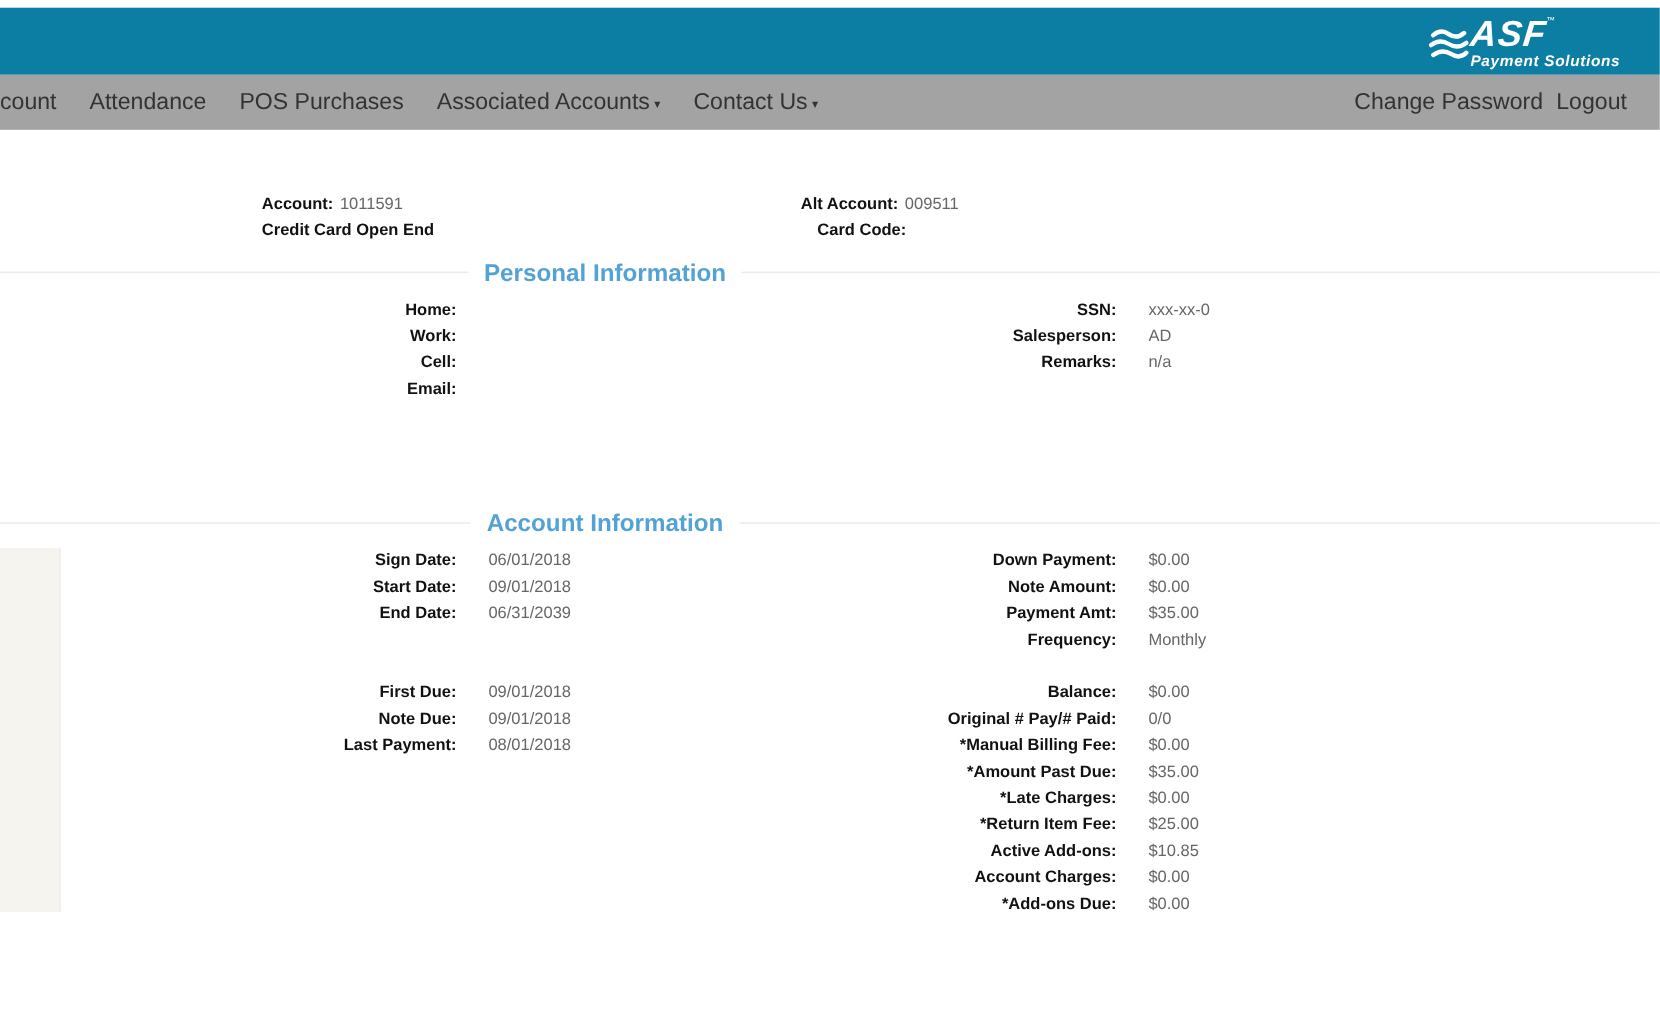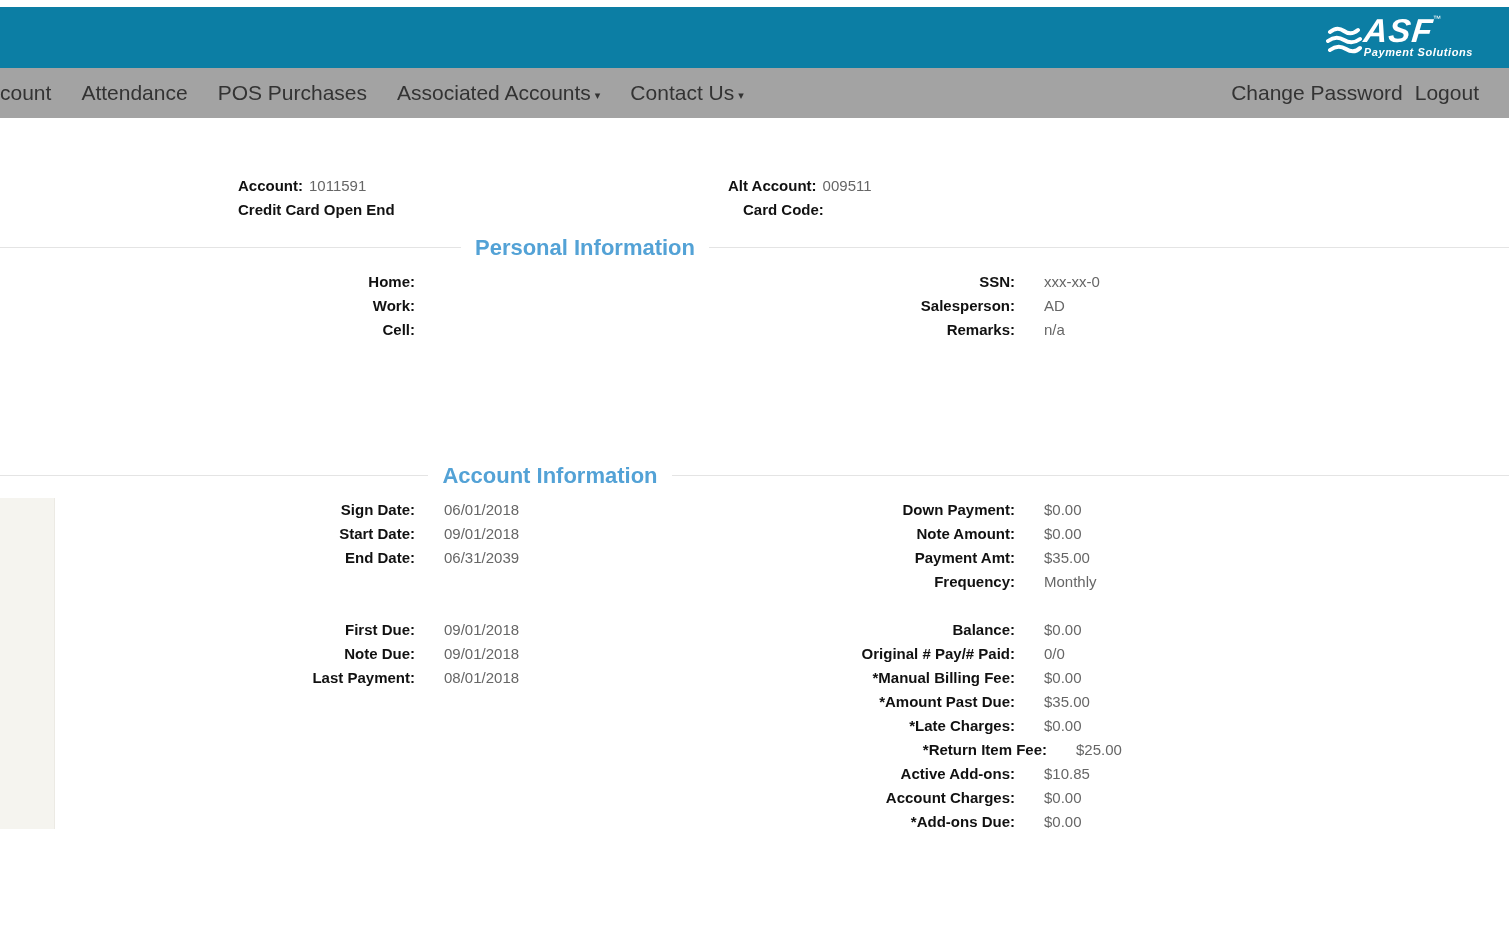--- a/index.html
+++ b/index.html
@@ -21,21 +21,21 @@
     display:flex; align-items:flex-start; color:#fff;
   }
   .logo-waves { margin-top:10px; margin-right:-6px; }
   .logo-main { position:relative; }
   .logo-text {
     font-style:italic; font-weight:bold; font-size:33px; line-height:31px;
     letter-spacing:1px; transform:skewX(-6deg); display:inline-block;
   }
   .logo-tm { font-size:8px; vertical-align:top; position:relative; top:-1px; }
   .logo-sub {
-    font-style:italic; font-weight:bold; font-size:11px; letter-spacing:0.6px;
+    font-style:italic; font-weight:bold; font-size:14px; letter-spacing:0.6px;
     text-align:center; margin-top:0px;
   }
 
   
   .navbar {
     position:absolute; left:0; top:68px; width:100%; height:50px;
     background:#a3a3a3; display:flex; align-items:center;
     font-size:21px; color:#333;
   }
   .nav-left { display:flex; align-items:center; gap:30px; }
@@ -112,34 +112,38 @@
     <span class="blab">Credit Card Open End</span>
   </div>
   <div class="hdr-line" style="left:728px; top:177px;">
     <span class="blab">Alt Account:</span><span class="gval">009511</span>
   </div>
   <div class="hdr-line" style="left:743px; top:201px;">
     <span class="blab">Card Code:</span><span class="gval"></span>
   </div>
 
   <div class="divider" style="top:247px;"></div>
-  <div class="section-title" style="top:236px;margin-left:35px;">
+  <div class="section-title" style="top:236px;">
     <span>Personal Information</span>
   </div>
 
   <div class="frow" style="top:273px;">
     <span class="lab lab-l">Home:</span>
     <span class="val"></span>
   </div>
   <div class="frow" style="top:297px;align-items:center;">
     <span class="lab lab-l">Work:</span>
     <span class="val"></span>
   </div>
   <div class="frow" style="top:321px;">
     <span class="lab lab-l">Cell:</span>
+    <span class="val"></span>
+  </div>
+  <div class="frow" style="top:345px;">
+    <span class="lab lab-l">Email:</span>
     <span class="val"></span>
   </div>
 
   <div class="frow" style="top:273px;">
     <span class="lab lab-r">SSN:</span>
     <span class="val">xxx-xx-0</span>
   </div>
   <div class="frow" style="top:297px;">
     <span class="lab lab-r">Salesperson:</span>
     <span class="val">AD</span>
@@ -210,21 +214,21 @@
     <span class="val">$0.00</span>
   </div>
   <div class="frow" style="top:693px;">
     <span class="lab lab-r">*Amount Past Due:</span>
     <span class="val">$35.00</span>
   </div>
   <div class="frow" style="top:717px;">
     <span class="lab lab-r">*Late Charges:</span>
     <span class="val">$0.00</span>
   </div>
-  <div class="frow" style="top:741px;padding-left:32px;">
+  <div class="frow" style="top:741px;">
     <span class="lab lab-r">*Return Item Fee:</span>
     <span class="val">$25.00</span>
   </div>
   <div class="frow" style="top:765px;">
     <span class="lab lab-r">Active Add-ons:</span>
     <span class="val">$10.85</span>
   </div>
   <div class="frow" style="top:789px;">
     <span class="lab lab-r">Account Charges:</span>
     <span class="val">$0.00</span>

